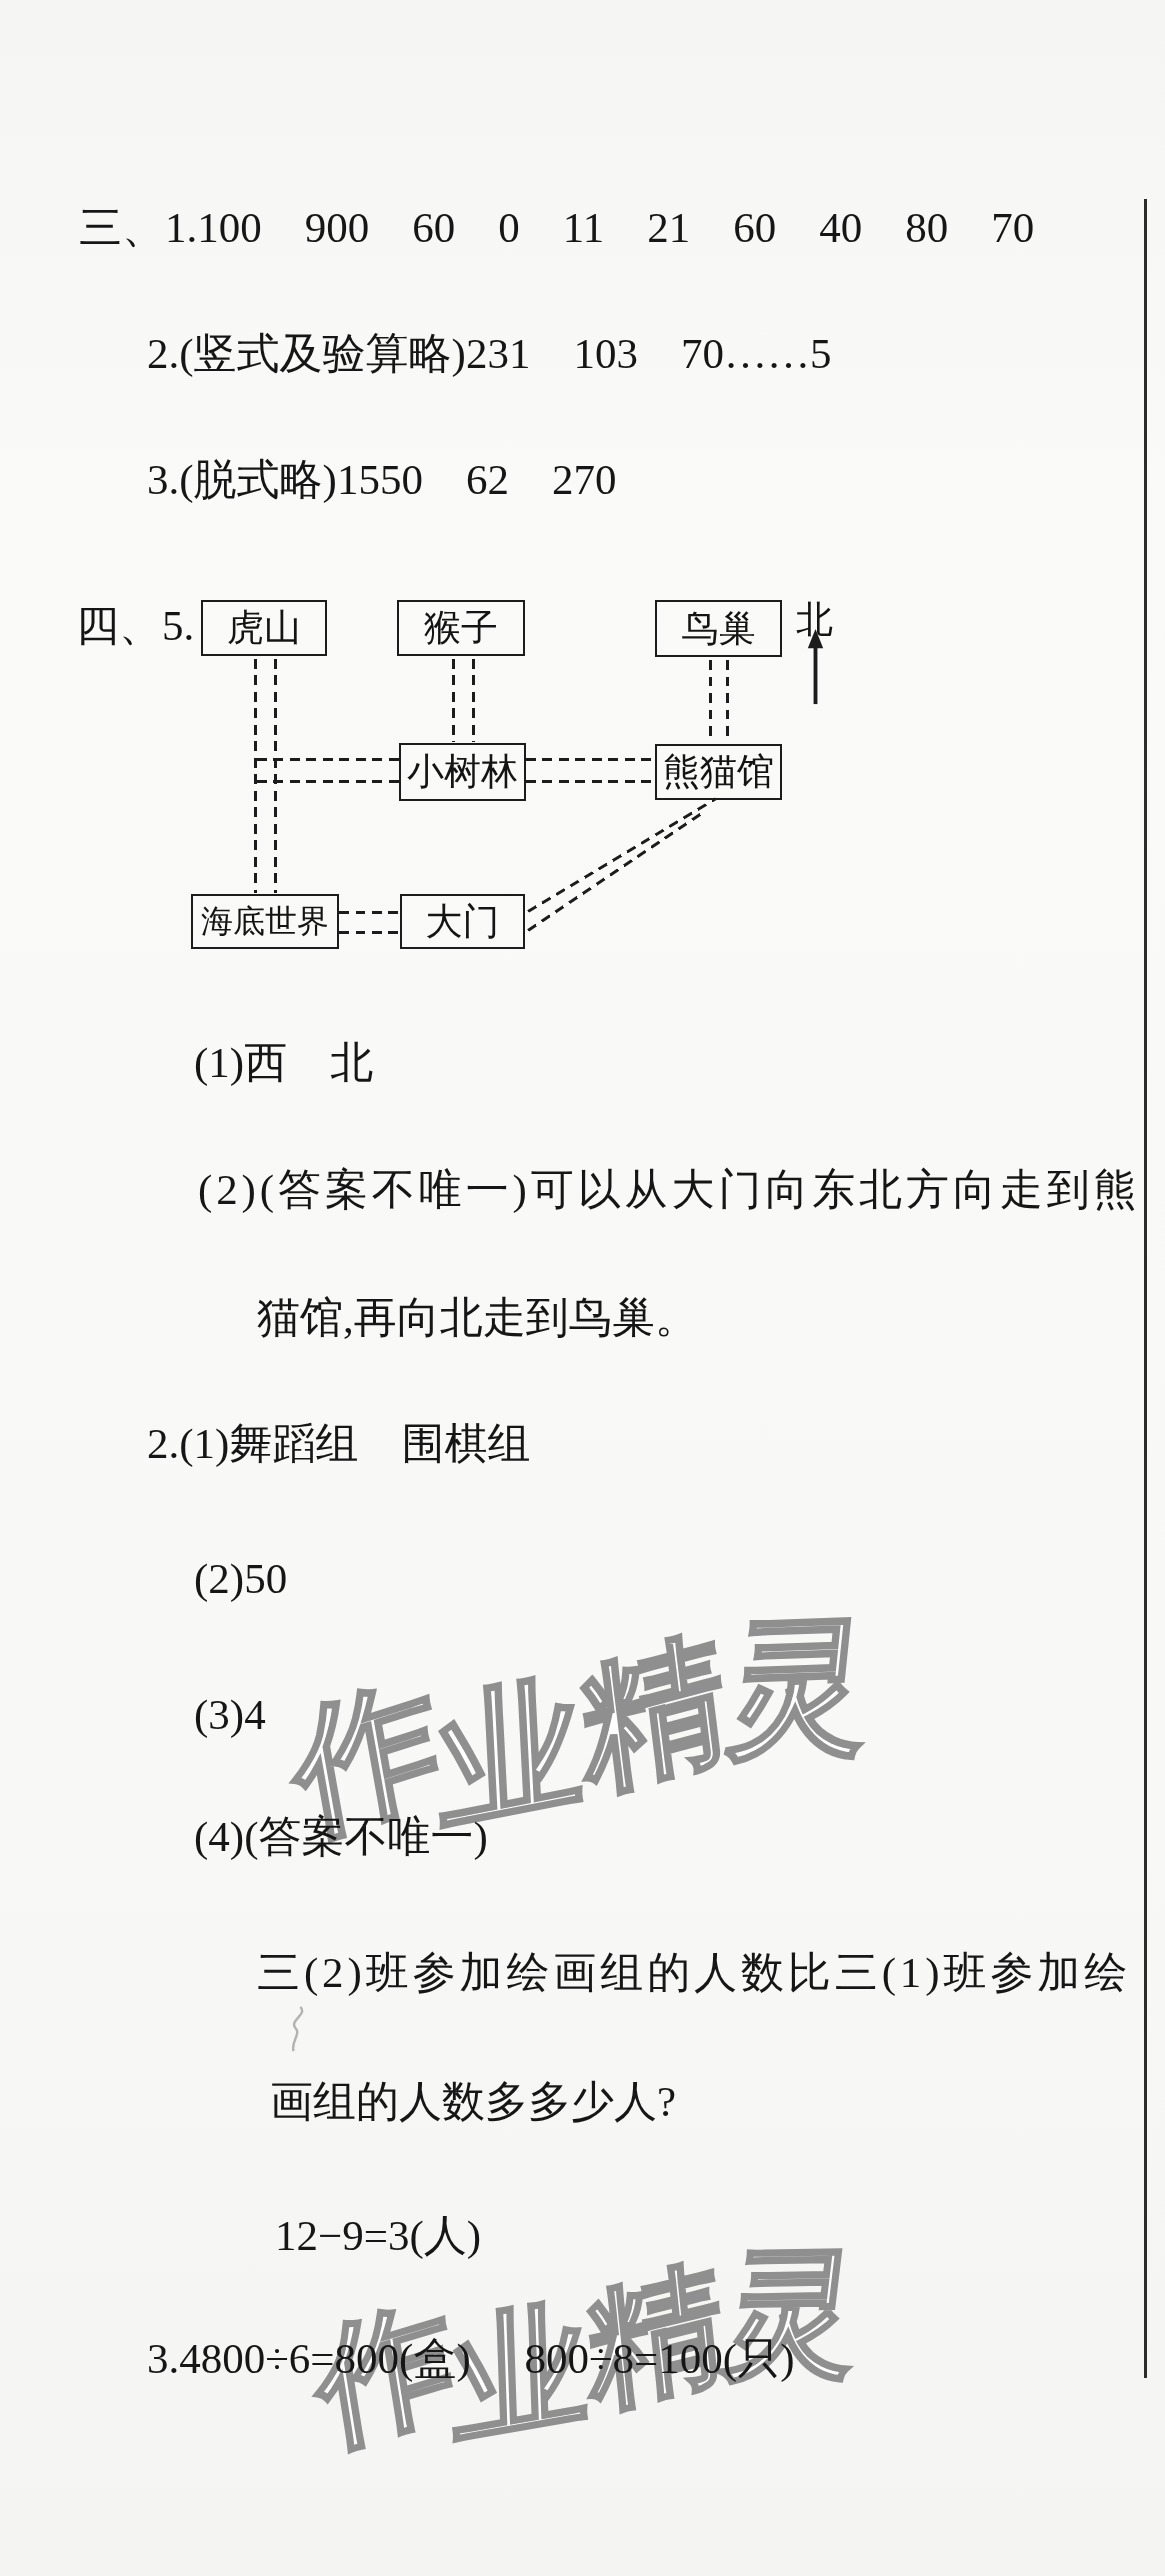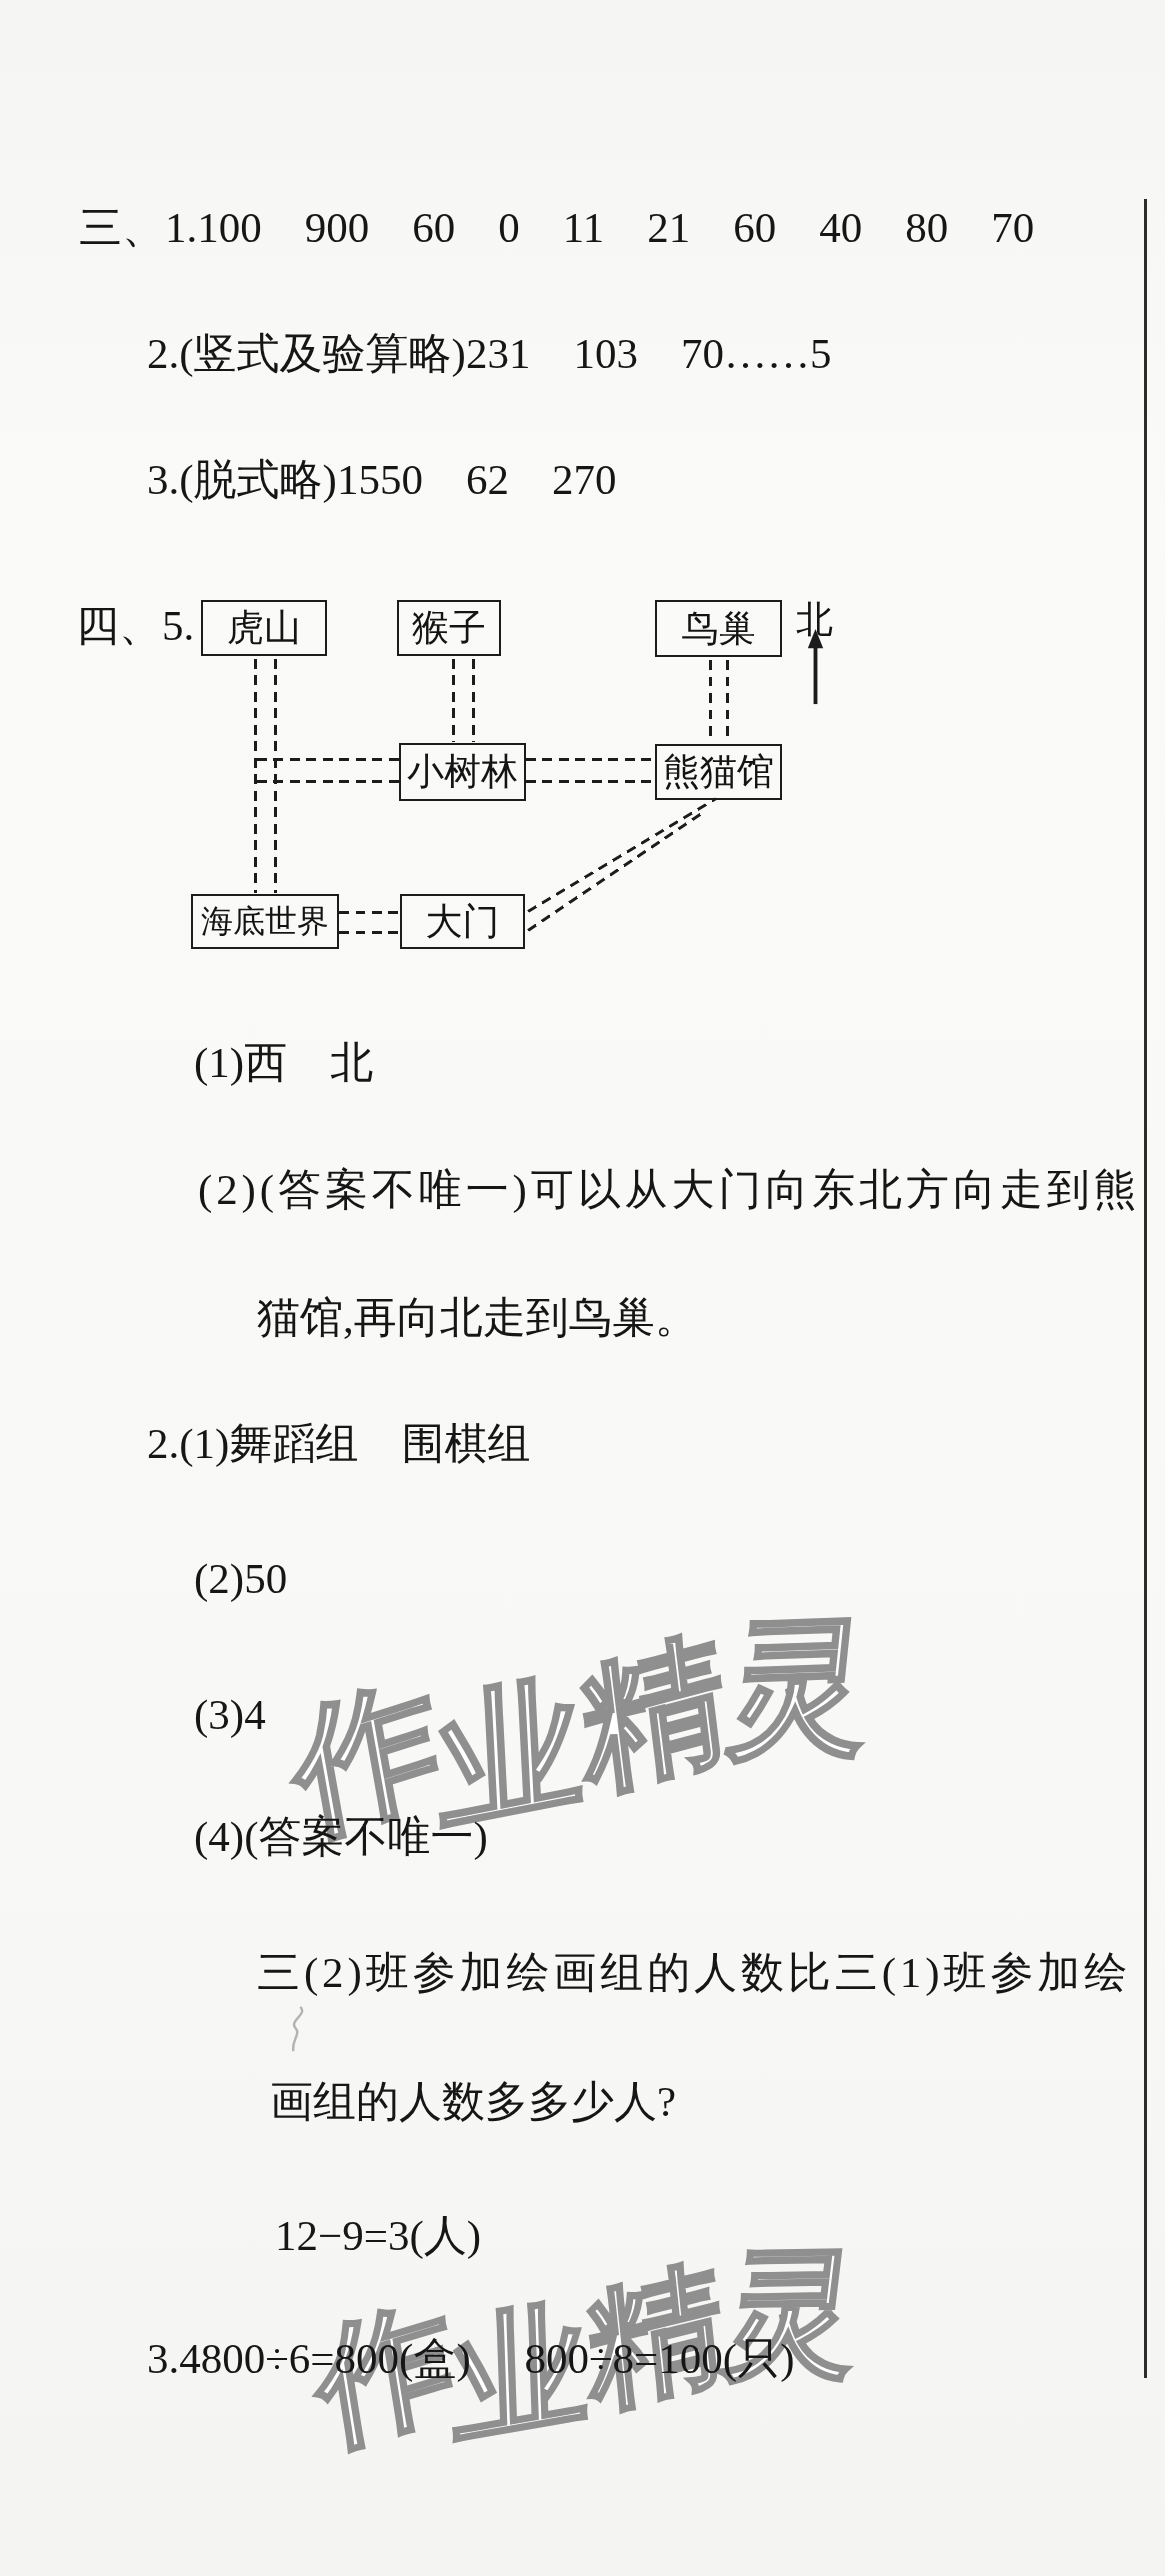--- a/index.html
+++ b/index.html
@@ -44,21 +44,21 @@
     position:absolute;
     box-sizing:border-box;
     border:2.9px solid #1c1c1c;
     display:flex;align-items:center;justify-content:center;
     font-size:37px;
     z-index:2;
     background:transparent;
     white-space:nowrap;
   }
   .b-hushan{left:201px;top:600px;width:126px;height:56px;}
-  .b-houzi{left:397px;top:600px;width:104px;height:56px;}
+  .b-houzi{left:397px;top:600px;width:128px;height:56px;}
   .b-niaochao{left:655px;top:600px;width:127px;height:57px;}
   .b-xiaoshulin{left:399px;top:743px;width:127px;height:58px;}
   .b-xiongmaoguan{left:655px;top:744px;width:127px;height:56px;}
   .b-haidishijie{left:191px;top:894px;width:148px;height:55px;font-size:32px;}
   .b-damen{left:400px;top:894px;width:125px;height:55px;}
 
   .dash-h{position:absolute;height:2.9px;z-index:1;
     background:repeating-linear-gradient(90deg,#1c1c1c 0 9.7px,transparent 9.7px 16.5px);}
   .dash-v{position:absolute;width:2.9px;z-index:1;
     background:repeating-linear-gradient(180deg,#1c1c1c 0 9.7px,transparent 9.7px 16.5px);}

